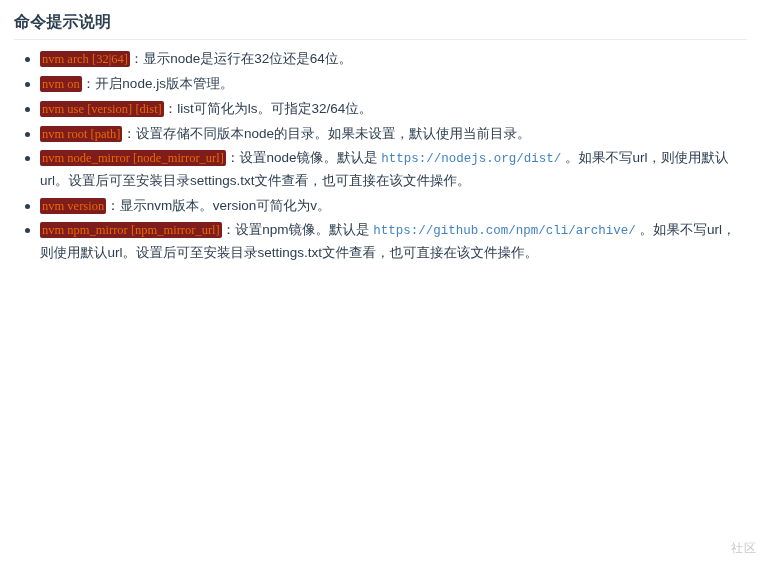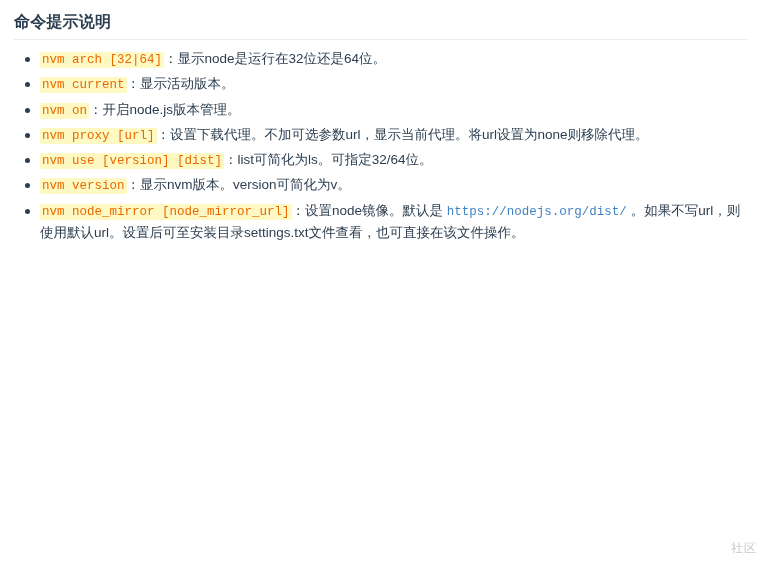--- a/index.html
+++ b/index.html
@@ -49,24 +49,24 @@
     content: "";
     position: absolute;
     left: -15px;
     top: 9px;
     width: 5px;
     height: 5px;
     border-radius: 50%;
     background: #2c3e50;
   }
   code.cmd {
-    font-family: Liberation Mono, monospace;
+    font-family: Liberation Serif, serif;
     font-size: 12.5px;
     color: #e96900;
-    background: #fef9c3;
+    background: #7f1d1d;
     padding: 1px 2px;
     border-radius: 2px;
     white-space: nowrap;
   }
   .lnk {
     color: #4183c4;
     font-family: "Liberation Mono", "DejaVu Sans Mono", monospace;
     font-size: 12.5px;
     text-decoration: none;
   }
@@ -81,22 +81,22 @@
   }
 </style>
 </head>
 <body>
 
 <div class="page">
   <h1 class="title">命令提示说明</h1>
   <hr class="title-rule">
   <ul class="cmd-list">
       <li><code class="cmd">nvm arch [32|64]</code><span>：显示node是运行在32位还是64位。</span></li>
-      <li><code class="cmd">nvm current</code><span>：显示活动版本。</span></li>
       <li><code class="cmd">nvm on</code><span>：开启node.js版本管理。</span></li>
-      <li><code class="cmd">nvm proxy [url]</code><span>：设置下载代理。不加可选参数url，显示当前代理。将url设置为none则移除代理。</span></li>
       <li><code class="cmd">nvm use [version] [dist]</code><span>：list可简化为ls。可指定32/64位。</span></li>
+      <li><code class="cmd">nvm root [path]</code><span>：设置存储不同版本node的目录。如果未设置，默认使用当前目录。</span></li>
+      <li><code class="cmd">nvm node_mirror [node_mirror_url]</code><span>：设置node镜像。默认是 </span><a class="lnk">https://nodejs.org/dist/</a><span> 。如果不写url，则使用默认url。设置后可至安装目录settings.txt文件查看，也可直接在该文件操作。</span></li>
       <li><code class="cmd">nvm version</code><span>：显示nvm版本。version可简化为v。</span></li>
-      <li><code class="cmd">nvm node_mirror [node_mirror_url]</code><span>：设置node镜像。默认是 </span><a class="lnk">https://nodejs.org/dist/</a><span> 。如果不写url，则使用默认url。设置后可至安装目录settings.txt文件查看，也可直接在该文件操作。</span></li>
+      <li><code class="cmd">nvm npm_mirror [npm_mirror_url]</code><span>：设置npm镜像。默认是 </span><a class="lnk">https://github.com/npm/cli/archive/</a><span> 。如果不写url，则使用默认url。设置后可至安装目录settings.txt文件查看，也可直接在该文件操作。</span></li>
     </ul>
 </div>
 
 <div class="watermark">社区</div>
 
 </body></html>

